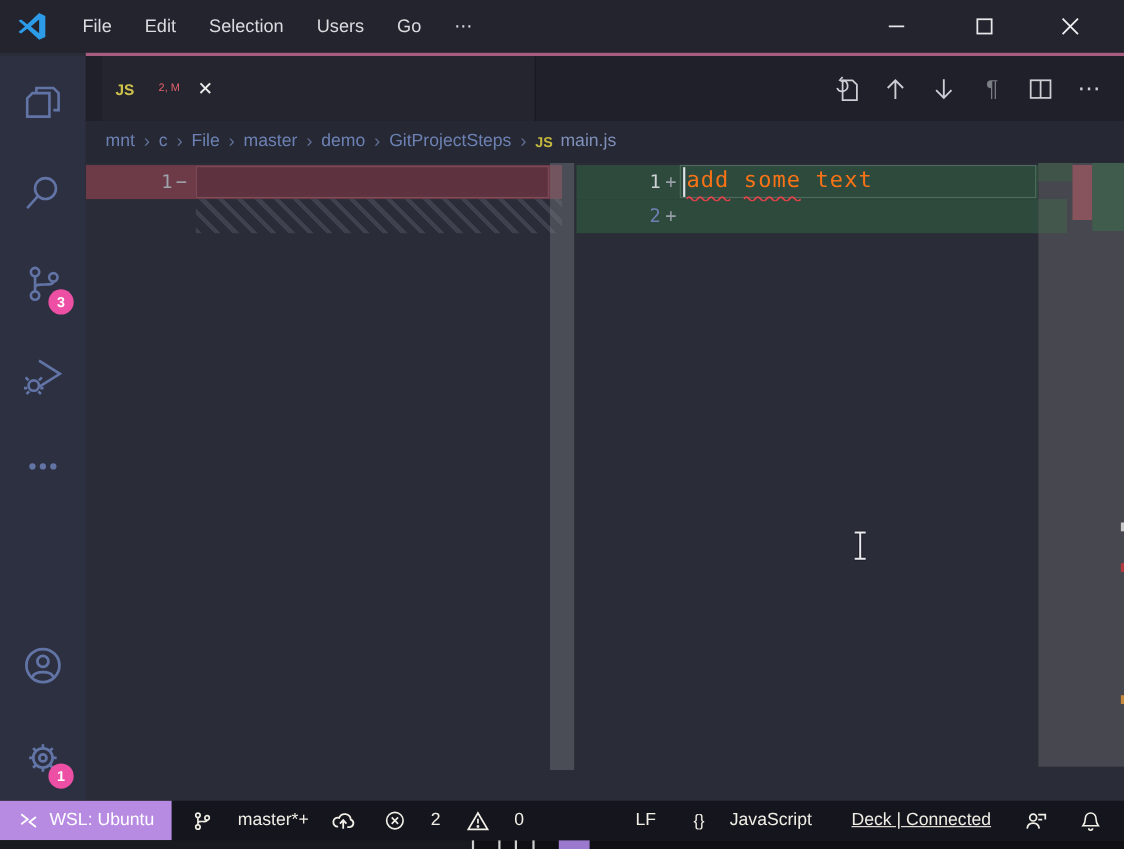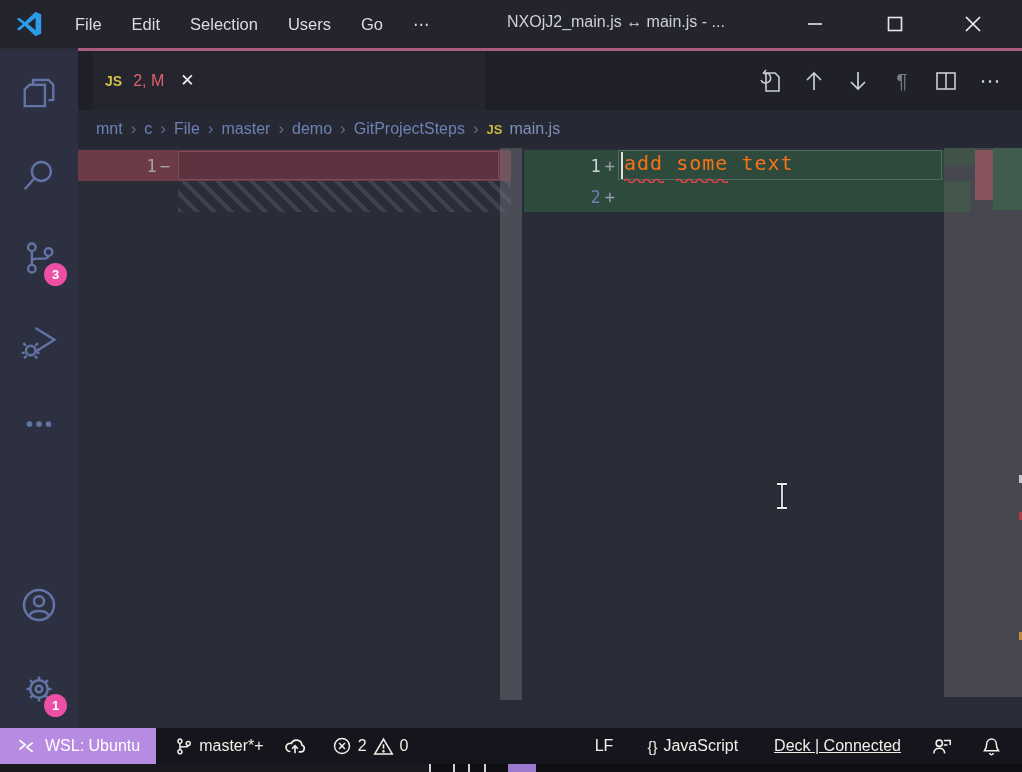--- a/index.html
+++ b/index.html
@@ -24,21 +24,21 @@
   .badge { position:absolute; right:-6px; bottom:-6px; min-width:23px; height:23px;
     background:#ec4fa3; border-radius:50%; color:#fff; font-size:13px; font-weight:bold;
     display:flex; align-items:center; justify-content:center; }
 
   
   #tabbar { left:78px; top:51px; width:944px; height:59px; background:#1f2029; }
   #tab-active { position:absolute; left:15px; top:0; width:394px; height:59px; background:#24252f;
     border-right:1px solid #171820; display:flex; align-items:center; padding:0 12px; }
   .js-badge { color:#cfc24b; font-weight:bold; font-size:14px; margin-right:11px; }
   #tab-label { color:#e2626c; font-size:16.5px; white-space:nowrap; }
-  #tab-dirty { color:#e2626c; font-size:16px; margin-left:0; }
+  #tab-dirty { color:#e2626c; font-size:10px; margin-left:11px; }
   #tab-close { color:#eceded; font-size:17px; margin-left:16px; }
   #tab-actions { position:absolute; right:16px; top:0; height:59px; display:flex;
     align-items:center; gap:12px; }
   .ta-icon { width:32px; height:32px; display:flex; align-items:center; justify-content:center;
     color:#ccced4; font-size:21px; }
   .ta-dim { color:#7b7d85; }
 
   
   #breadcrumb { left:78px; top:110px; width:944px; height:38px; background:#262834;
     display:flex; align-items:center; padding-left:18px; font-size:16px; color:#6d82b4; white-space:nowrap; }
@@ -77,21 +77,21 @@
   #mark-red { left:897px; top:2px; width:18px; height:50px; background:#87545e; }
   #mark-green { left:915px; top:0; width:29px; height:62px; background:#3f5c4d; }
   #row2-ext { left:866px; top:33px; width:26px; height:31px; background:#44574c; }
   .ruler-speck { left:941px; width:3px; height:8px; }
 
   #mouse-cursor { left:696px; top:334px; }
 
   
   #statusbar { left:0; top:728px; width:1022px; height:36px; background:#14151d;
     display:flex; align-items:stretch; color:#f2efe7; font-size:16px; white-space:nowrap; }
-  .sb-item { display:flex; align-items:center; gap:6px; padding:0 10px; }
+  .sb-item { display:flex; align-items:center; gap:23px; padding:0 10px; }
   #sb-remote { background:#b88be2; color:#ffffff; padding:0 16px; gap:9px;justify-content:space-between; }
   #sb-right { margin-left:auto; display:flex; align-items:stretch; padding-right:6px; }
   .sb-glyph { font-size:15px; }
 
   
   #bottomstrip { left:0; top:764px; width:1022px; height:8px; background:#101014; }
   #strip-left { left:0; top:0; width:430px; height:8px; background:#191920; }
   .strip-mark { top:0; height:8px; background:#d0d0d0; }
   #strip-purple { left:508px; top:0; width:28px; height:8px; background:#9b79cf; }
 
@@ -105,21 +105,20 @@
   <div id="titlebar" class="abs">
     <svg id="logo" viewBox="0 0 32 32">
       <path d="M23 3 L11.5 13.8 L5.5 9.2 L3 10.6 L9.4 16 L3 21.4 L5.5 22.8 L11.5 18.2 L23 29 L29 26.2 V5.8 Z M23 9.4 V22.6 L15 16 Z" fill="#2d9ce8"></path>
     </svg>
     <div class="menu-item">File</div>
     <div class="menu-item">Edit</div>
     <div class="menu-item">Selection</div>
     <div class="menu-item">Users</div>
     <div class="menu-item">Go</div>
     <div class="menu-item">⋯</div>
-    <div id="win-title">NXOjJ2_main.js ↔ main.js - ...</div>
     <div class="win-ctrl" style="left:792px;">
       <svg width="22" height="22" viewBox="0 0 22 22">
           <path d="M4 11 H18" stroke="#e8e8ea" stroke-width="1.6"></path>
         </svg>
     </div>
     <div class="win-ctrl" style="left:872px;">
       <svg width="22" height="22" viewBox="0 0 22 22">
           <rect x="4.5" y="4.5" width="13" height="13" fill="none" stroke="#e8e8ea" stroke-width="1.6"></rect>
         </svg>
     </div>

